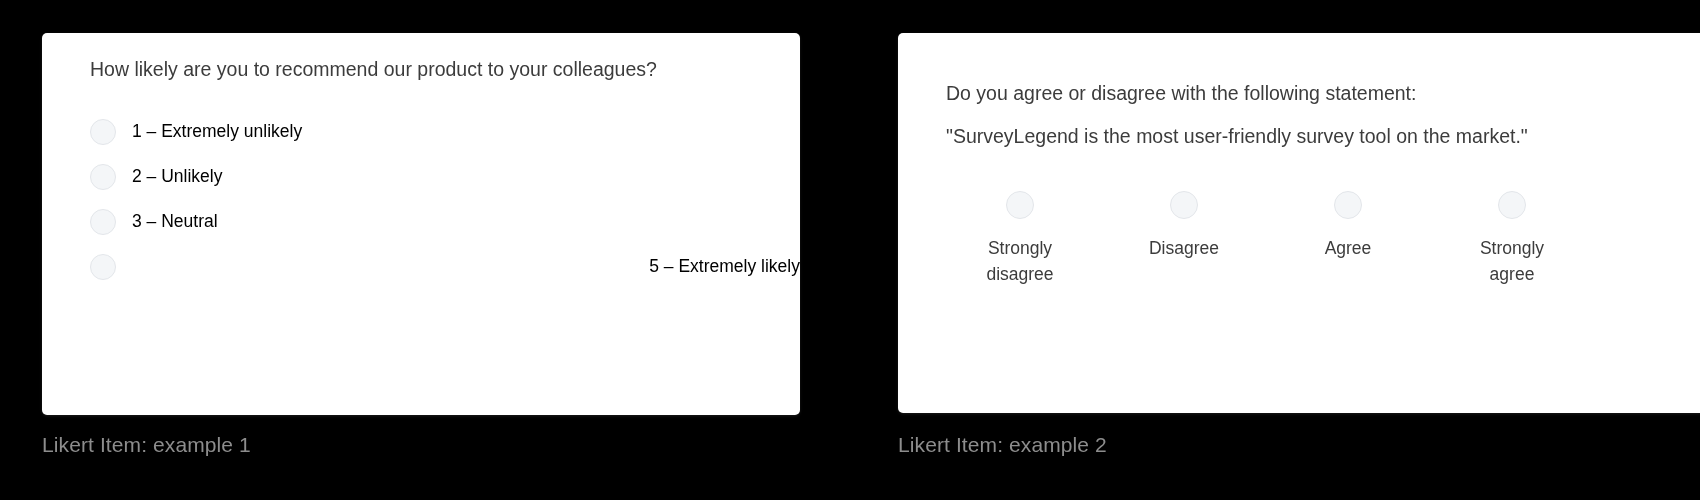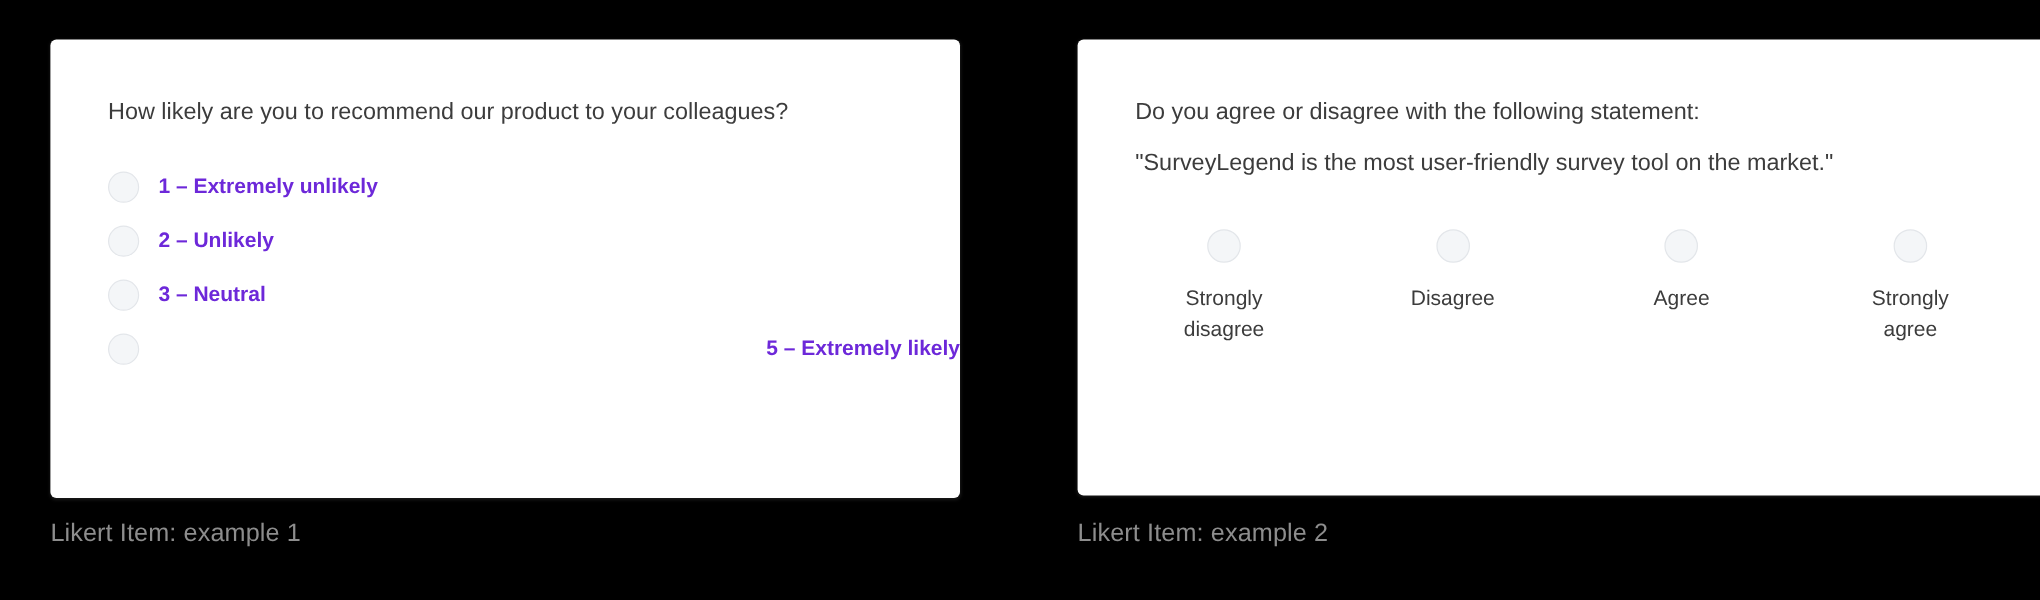--- a/index.html
+++ b/index.html
@@ -63,21 +63,21 @@
     font-size: 19.5px;
     line-height: 1.28;
     font-weight: 400;
   }
   .question-line + .question-line {
     margin-top: 18px;
   }
 
   
   .q1-body {
-    padding: 48px 0 0 48px;
+    padding: 24px 0 0 48px;
   }
   .options-vertical {
     margin-top: 36px;
   }
   .option-row {
     display: flex;
     align-items: center;
     height: 28px;
     margin-bottom: 17px;
   }
@@ -88,36 +88,36 @@
     height: 26px;
     border-radius: 50%;
     background: #f4f6f8;
     border: 1px solid #e3e6ea;
     box-sizing: border-box;
     flex: 0 0 auto;
   }
 
   .option-label {
     margin-left: 16px;
-    color: #6d28d9;
+    color: #000000;
     font-size: 17.5px;
     line-height: 1;
     white-space: nowrap;
-    font-weight: bold;
   }
 
   
   .q2-body {
     padding: 48px 44px 0 48px;
   }
   .scale {
     display: flex;
-    justify-content: space-between;
+    justify-content: flex-start;
     margin-top: 42px;
     padding: 0 18px 0 6px;
+    gap: 28px;
   }
   .scale-col {
     display: flex;
     flex-direction: column;
     align-items: center;
     width: 136px;
   }
   .scale-col .radio {
     width: 28px;
     height: 28px;

